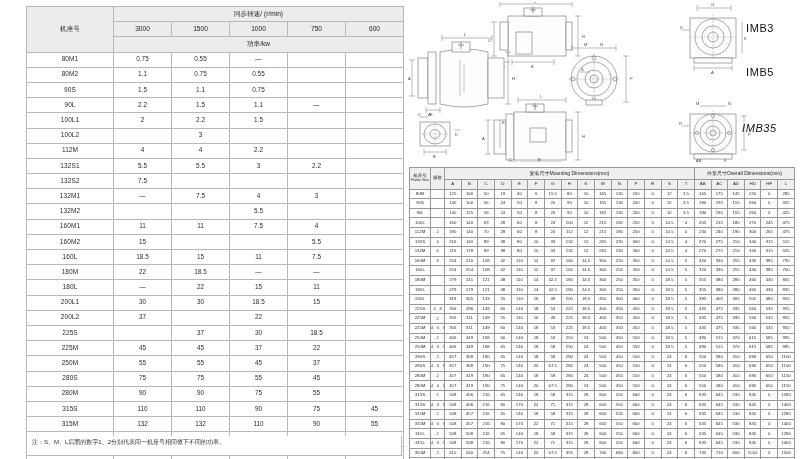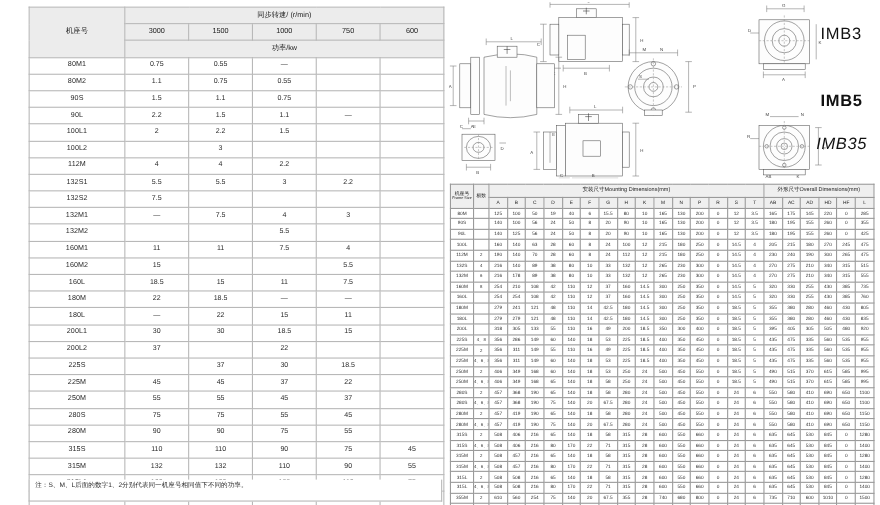--- a/index.html
+++ b/index.html
@@ -50,27 +50,27 @@
     height:20px;
   }
 
   
   #drawings{
     position:absolute;left:408px;top:2px;width:392px;height:160px;
   }
   #drawings svg{display:block;}
   .mode-label{
     position:absolute;
-    font-size:15px;
+    font-size:11px;
     letter-spacing:.6px;
     color:#111;
     font-family:"Liberation Sans",sans-serif;
   }
   #lbl-imb3{left:746px;top:22px;}
-  #lbl-imb5{left:746px;top:83px;font-weight:bold;}
+  #lbl-imb5{left:746px;top:66px;}
   #lbl-imb35{left:742px;top:122px;font-style:italic;}
 
   
   #dim-table-wrap{
     position:absolute;left:409px;top:167px;width:386px;
   }
   table.dim{
     border-collapse:collapse;
     width:386px;
     table-layout:fixed;

